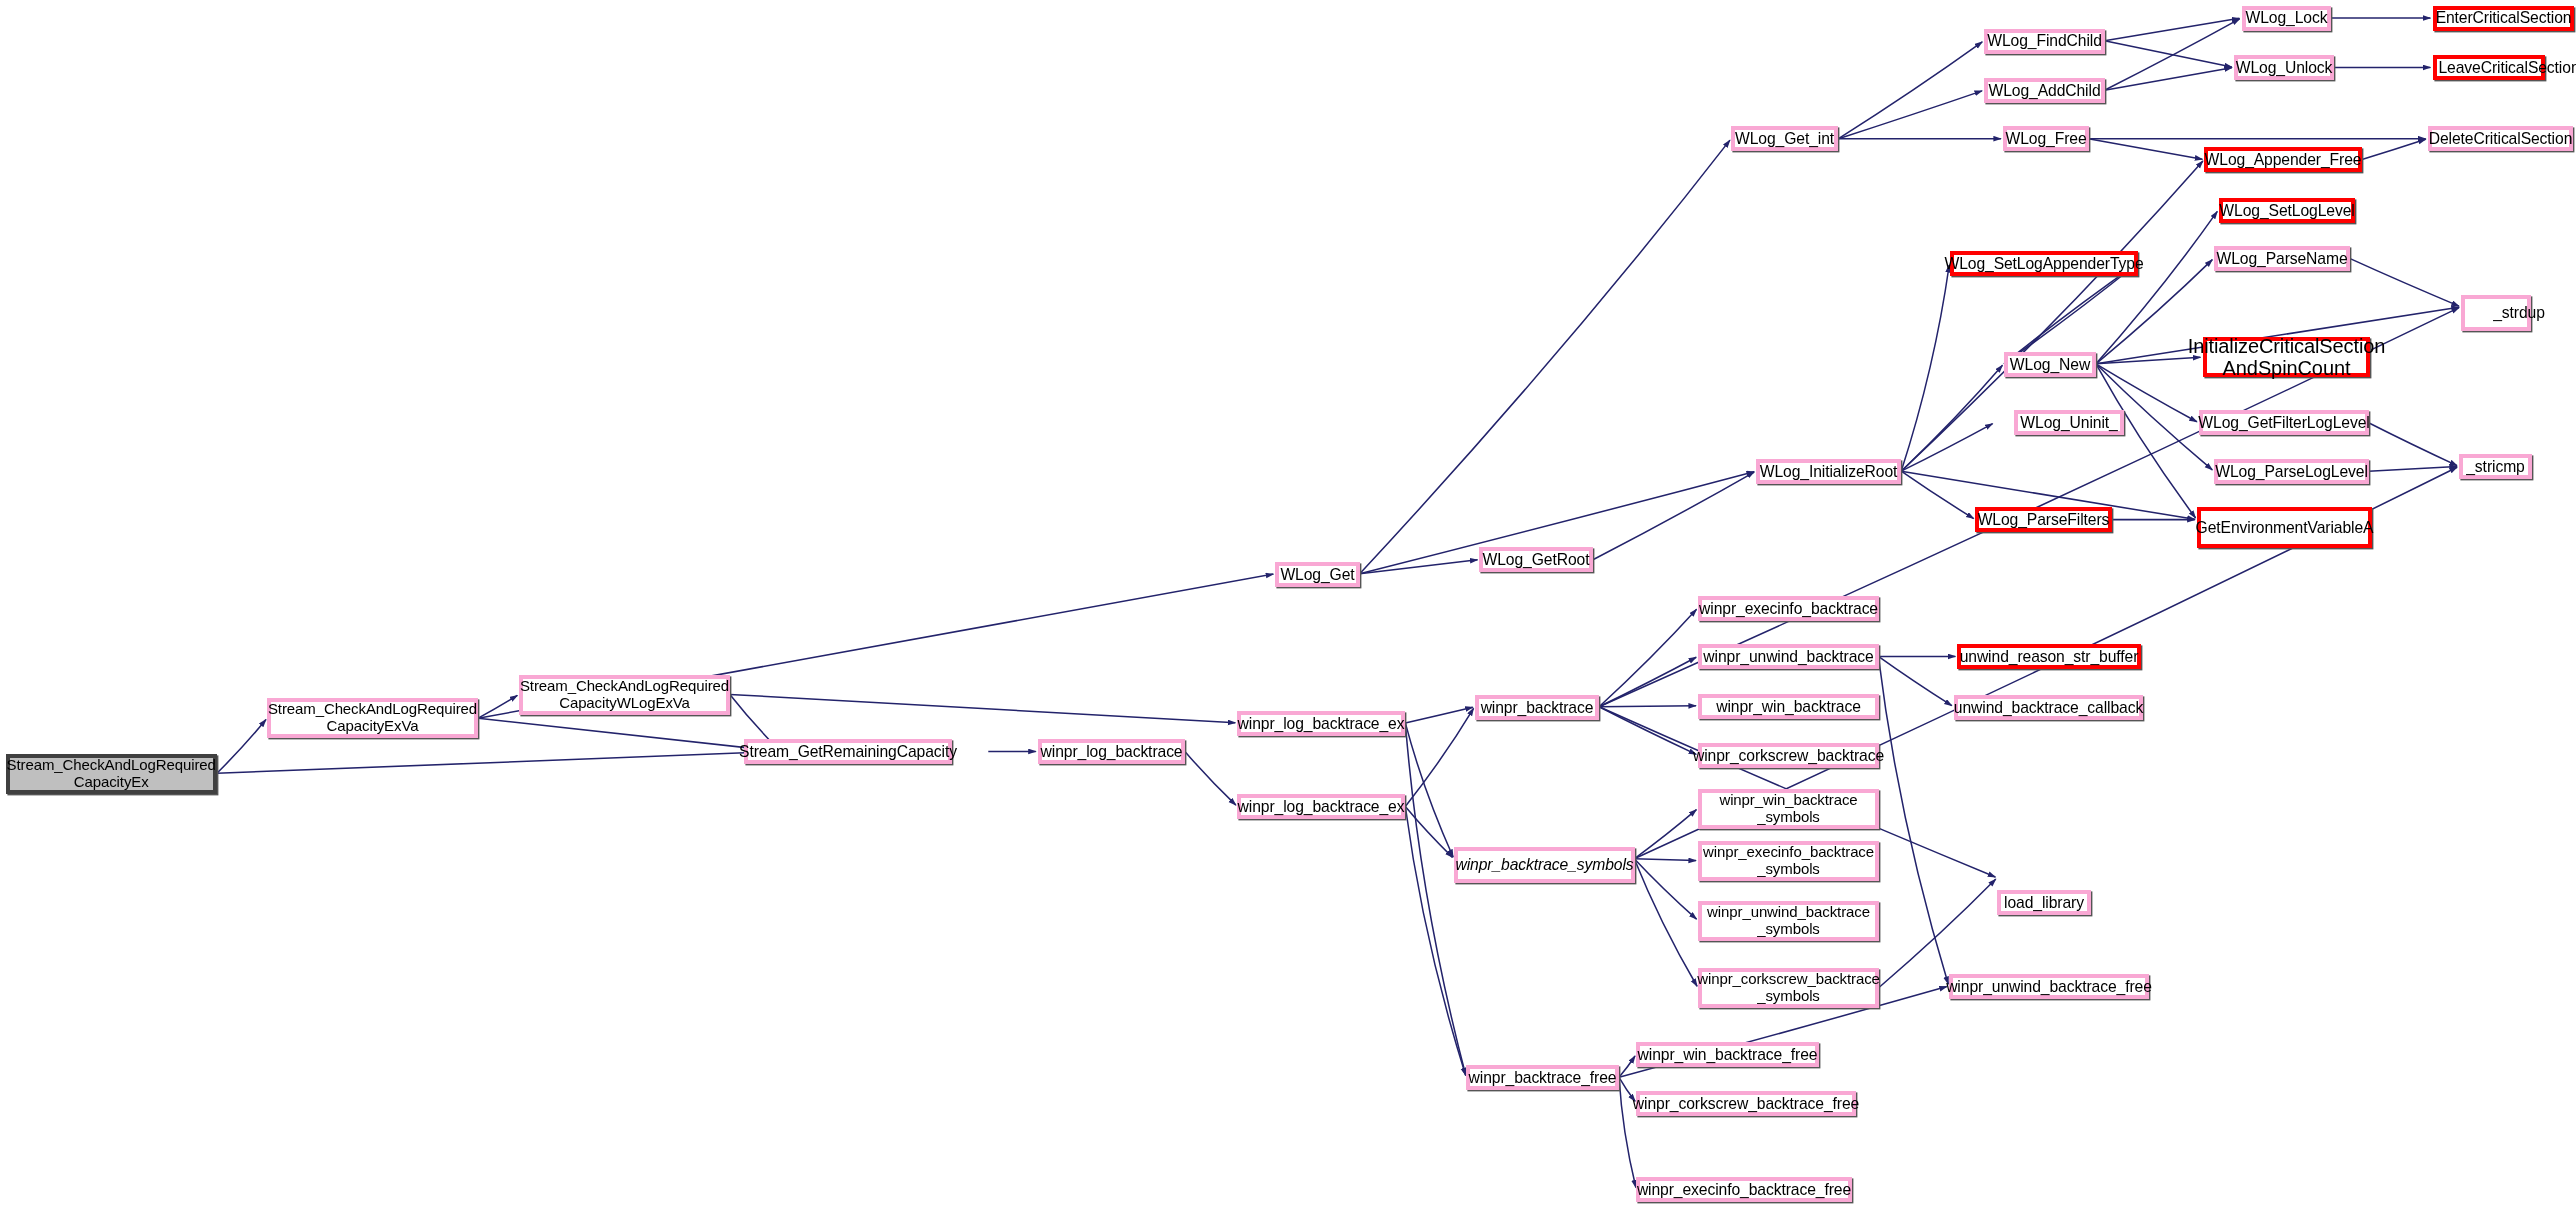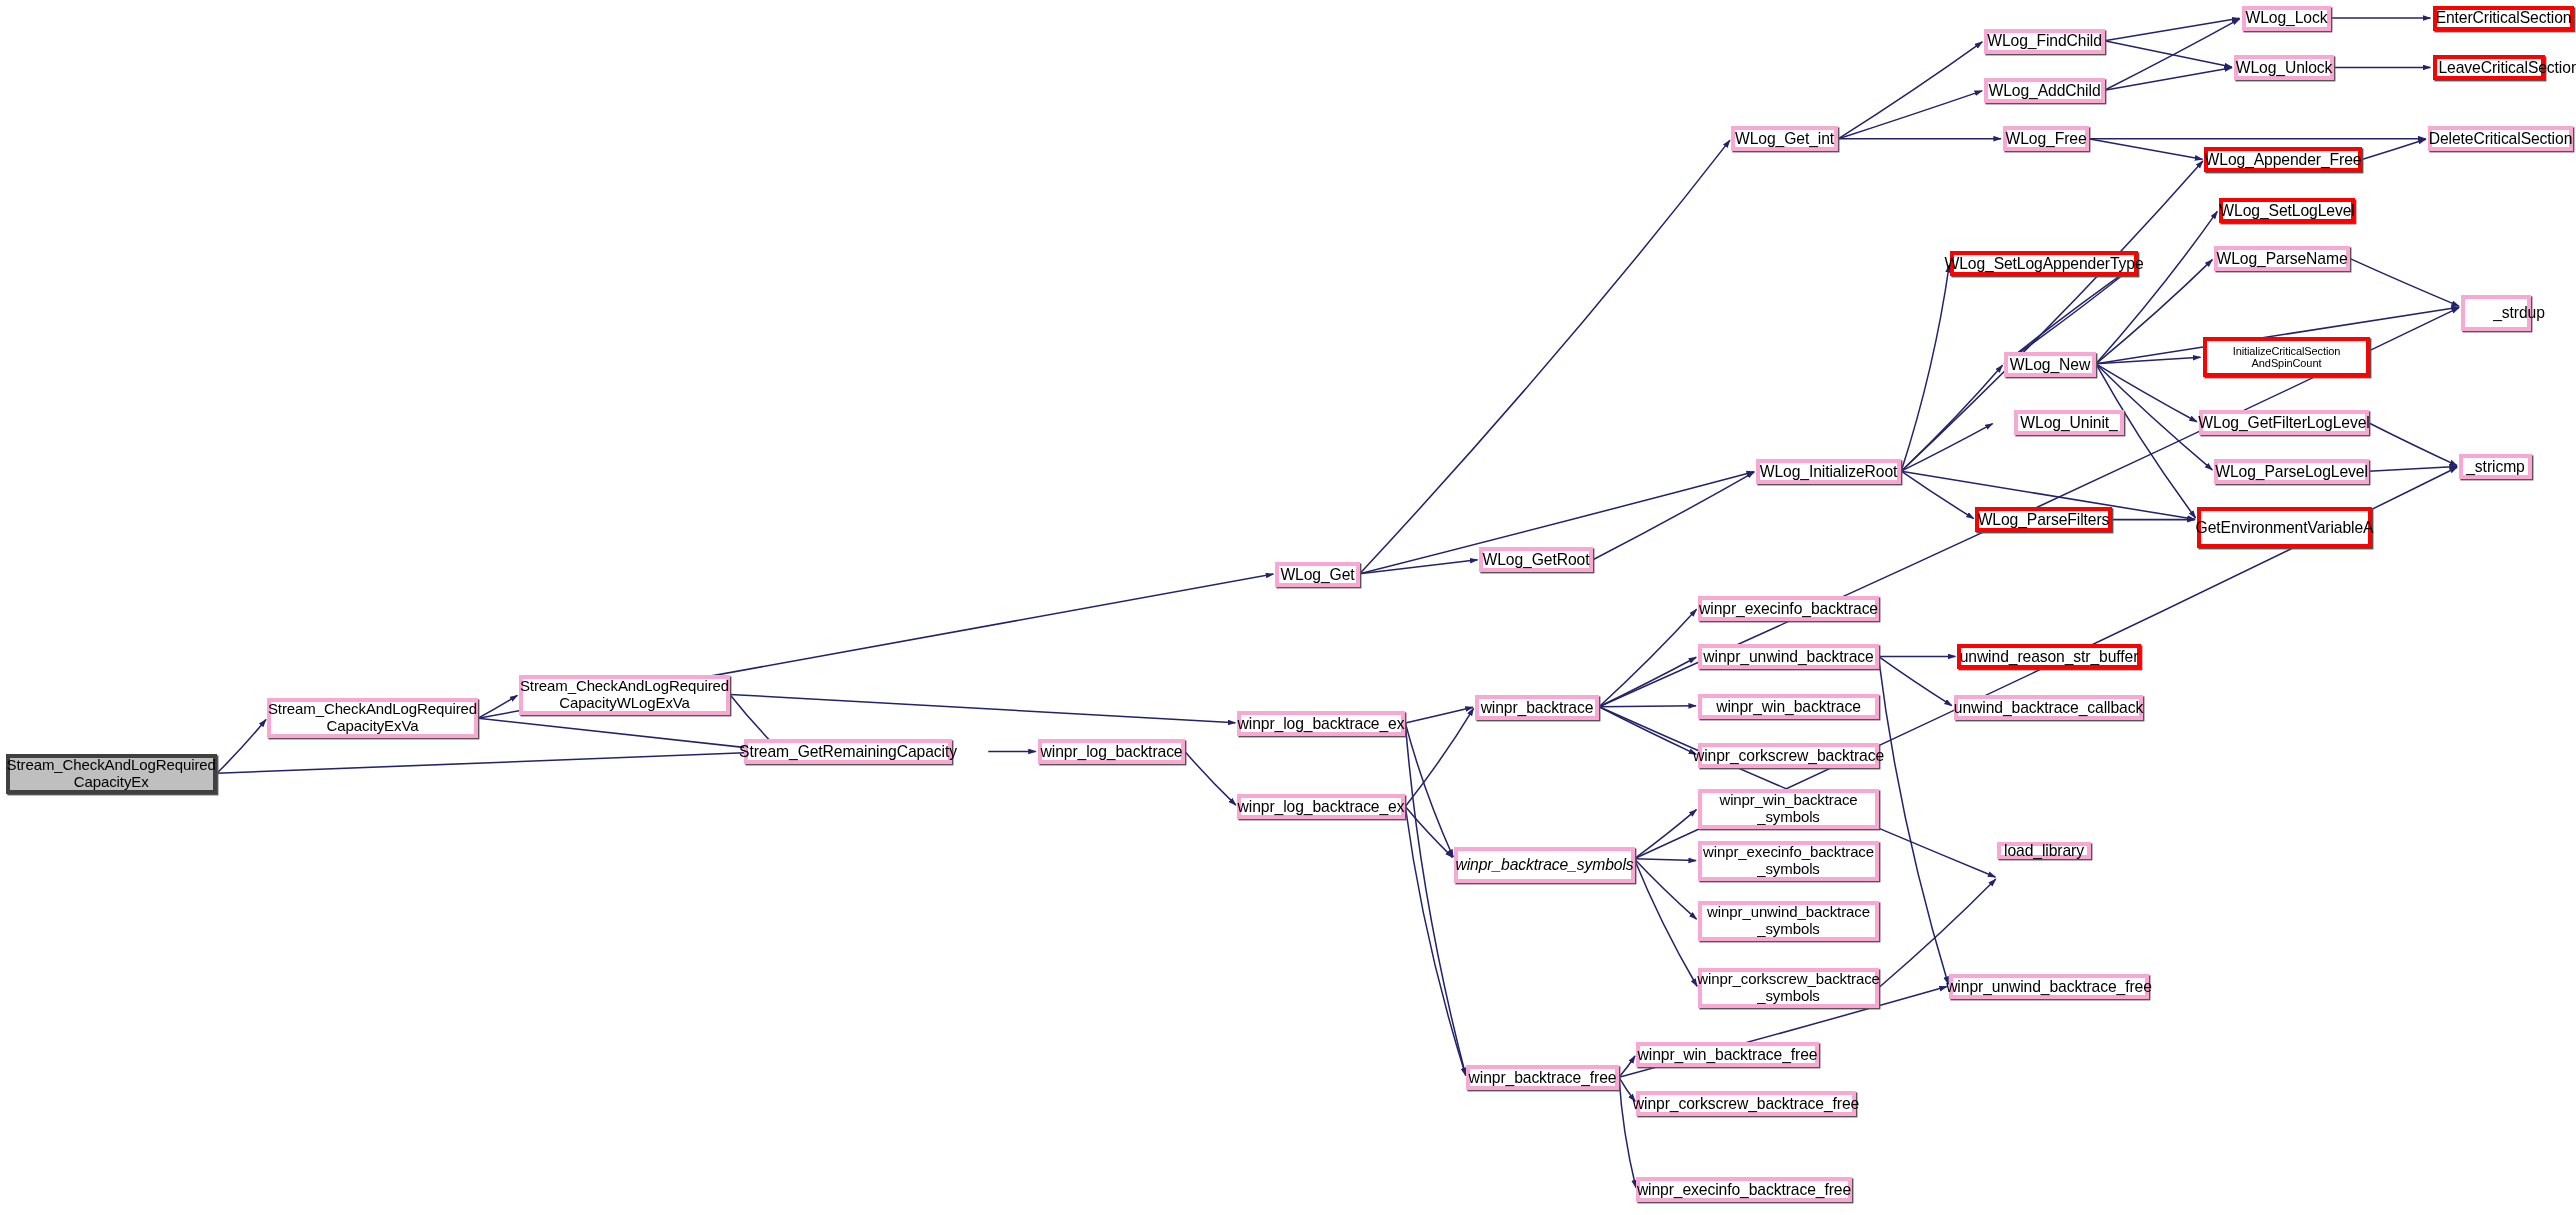--- a/index.html
+++ b/index.html
@@ -116,42 +116,42 @@
     <div class="node sh" style="left: 1954px; top: 695px; width: 189px; height: 25px;">unwind_backtrace_callback</div>
     <div class="node sh" style="left: 1454px; top: 847px; width: 181px; height: 36px; font-style: italic;">winpr_backtrace_symbols</div>
     <div class="node sh" style="left: 1698px; top: 789px; width: 181px; height: 40px; font-size: 15px;">winpr_win_backtrace
 _symbols</div>
     <div class="node sh" style="left: 1698px; top: 841px; width: 181px; height: 40px; font-size: 15px;">winpr_execinfo_backtrace
 _symbols</div>
     <div class="node sh" style="left: 1698px; top: 901px; width: 181px; height: 40px; font-size: 15px;">winpr_unwind_backtrace
 _symbols</div>
     <div class="node sh" style="left: 1698px; top: 968px; width: 181px; height: 40px; font-size: 15px;">winpr_corkscrew_backtrace
 _symbols</div>
-    <div class="node sh" style="left: 1997px; top: 842px; width: 94px; height: 17px;">load_library</div>
+    <div class="node sh" style="left: 1997px; top: 890px; width: 94px; height: 25px;">load_library</div>
     <div class="node sh" style="left: 1949px; top: 974px; width: 200px; height: 25px;">winpr_unwind_backtrace_free</div>
     <div class="node sh" style="left: 1466px; top: 1065px; width: 153px; height: 25px;">winpr_backtrace_free</div>
     <div class="node sh" style="left: 1636px; top: 1042px; width: 183px; height: 25px;">winpr_win_backtrace_free</div>
     <div class="node sh" style="left: 1636px; top: 1091px; width: 220px; height: 25px;">winpr_corkscrew_backtrace_free</div>
     <div class="node sh" style="left: 1636px; top: 1177px; width: 216px; height: 25px;">winpr_execinfo_backtrace_free</div>
     <div class="node sh" style="left: 1731px; top: 126px; width: 107px; height: 25px;">WLog_Get_int</div>
     <div class="node sh" style="left: 1984px; top: 28.5px; width: 121px; height: 25px;">WLog_FindChild</div>
     <div class="node sh" style="left: 1984px; top: 78px; width: 121px; height: 25px;">WLog_AddChild</div>
     <div class="node sh" style="left: 2003px; top: 126px; width: 86px; height: 25px;">WLog_Free</div>
     <div class="node sh" style="left: 2242px; top: 5.7px; width: 89px; height: 25px;">WLog_Lock</div>
     <div class="node sh" style="left: 2234px; top: 55px; width: 100px; height: 25px;">WLog_Unlock</div>
     <div class="node sh red" style="left: 2433px; top: 5.7px; width: 141px; height: 25px;">EnterCriticalSection</div>
     <div class="node sh red" style="left: 2433px; top: 55px; width: 112px; height: 25px; padding-left: 40px;">LeaveCriticalSection</div>
     <div class="node sh red" style="left: 2204px; top: 147px; width: 158px; height: 25px;">WLog_Appender_Free</div>
     <div class="node sh" style="left: 2428px; top: 126px; width: 145px; height: 25px;">DeleteCriticalSection</div>
     <div class="node sh red" style="left: 1950px; top: 251px; width: 188px; height: 25px;">WLog_SetLogAppenderType</div>
     <div class="node sh red" style="left: 2219px; top: 198px; width: 136px; height: 25px;">WLog_SetLogLevel</div>
     <div class="node sh" style="left: 2214px; top: 246px; width: 136px; height: 25px;">WLog_ParseName</div>
     <div class="node sh" style="left: 2461px; top: 295px; width: 70px; height: 36px; padding-left: 46px;">_strdup</div>
     <div class="node sh" style="left: 2004px; top: 352px; width: 92px; height: 25px;">WLog_New</div>
-    <div class="node sh red" style="left: 2203px; top: 337px; width: 167px; height: 40px; font-size: 11px;">InitializeCriticalSection
+    <div class="node sh red" style="left: 2203px; top: 337px; width: 167px; height: 40px; font-size: 20px;">InitializeCriticalSection
 AndSpinCount</div>
     <div class="node sh" style="left: 1994px; top: 410px; width: 110px; height: 25px; margin-left: 20px;">WLog_Uninit_</div>
     <div class="node sh" style="left: 2199px; top: 410px; width: 170px; height: 25px;">WLog_GetFilterLogLevel</div>
     <div class="node sh" style="left: 2214px; top: 459px; width: 155px; height: 25px;">WLog_ParseLogLevel</div>
     <div class="node sh" style="left: 2459px; top: 454px; width: 73px; height: 25px;">_stricmp</div>
     <div class="node sh" style="left: 1756px; top: 459px; width: 145px; height: 25px;">WLog_InitializeRoot</div>
     <div class="node sh red" style="left: 1975px; top: 507px; width: 137px; height: 25px;">WLog_ParseFilters</div>
     <div class="node sh red" style="left: 2197px; top: 507px; width: 175px; height: 41px;">GetEnvironmentVariableA</div>
   </div>
 

